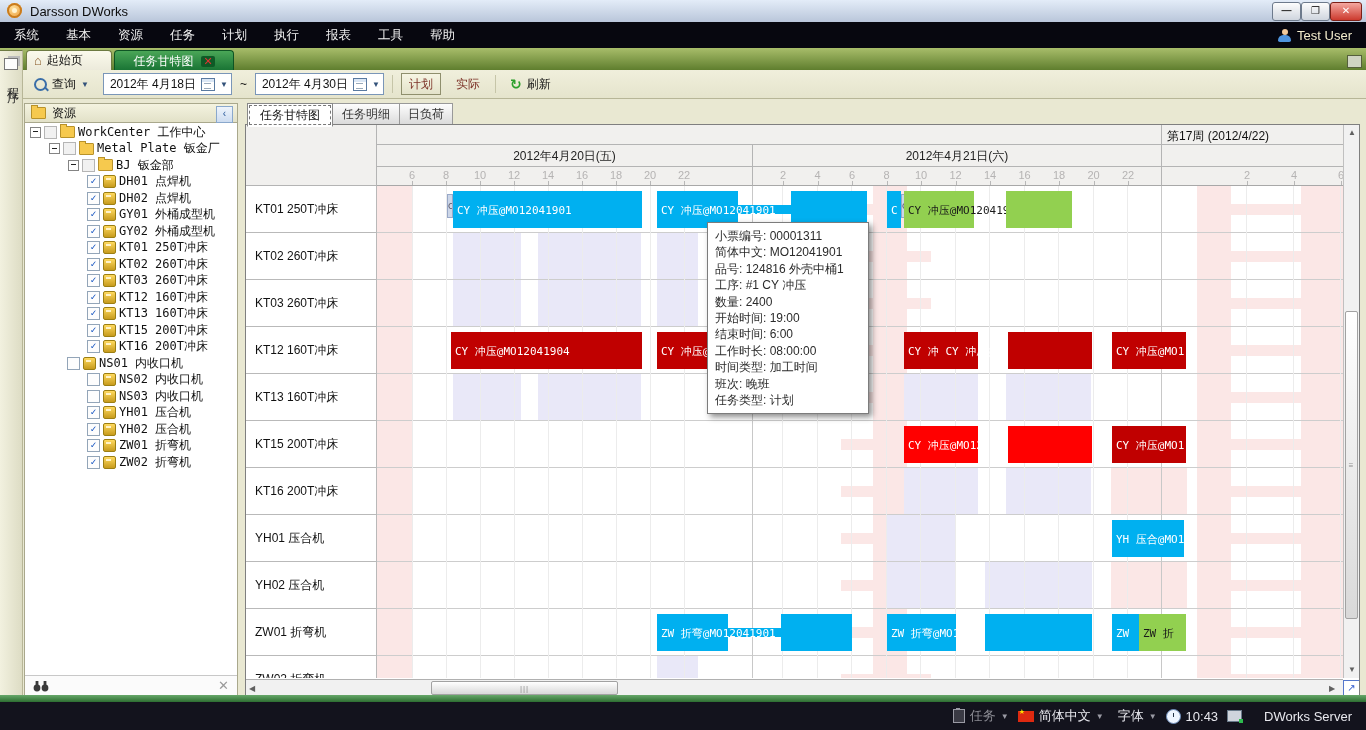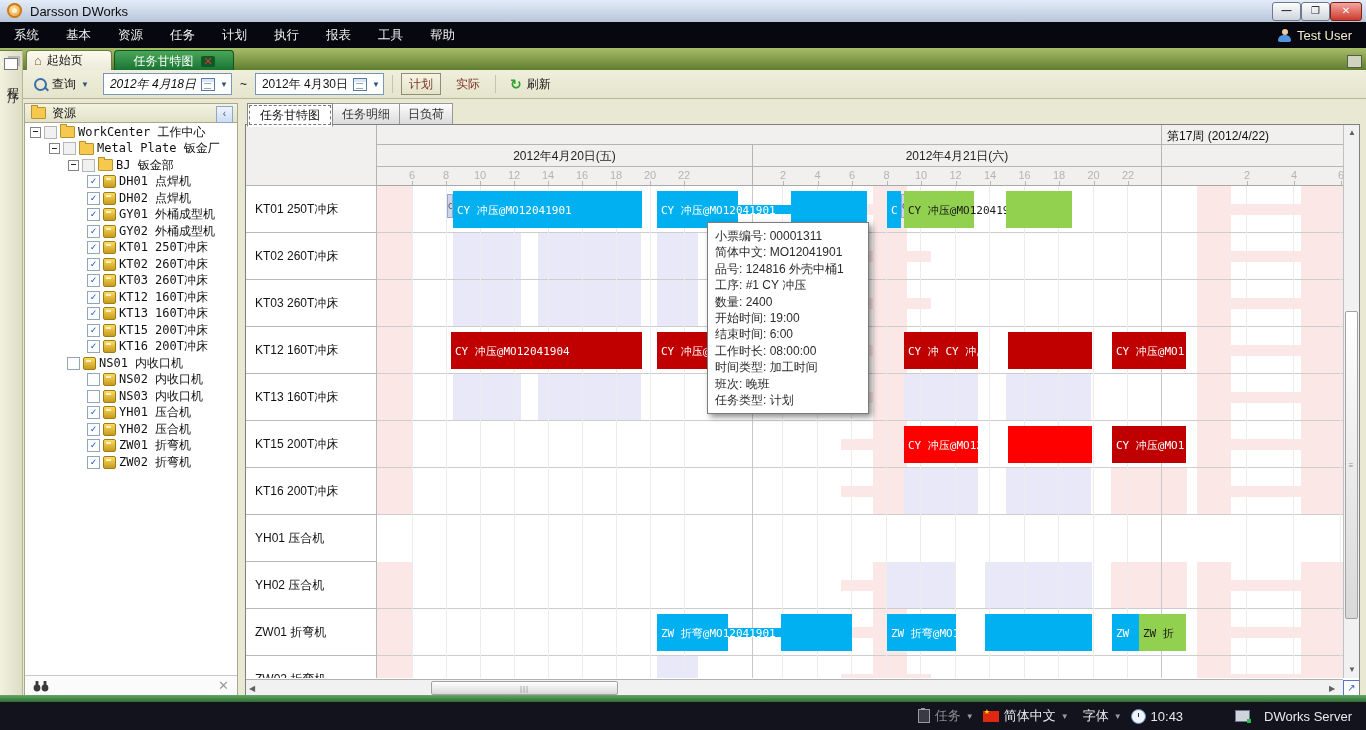--- a/index.html
+++ b/index.html
@@ -144,21 +144,21 @@
     <span class="closex">✕</span>
   </div>
   <div class="abs winlist"></div>
 
   <div class="abs toolbar">
     <div class="tbtn">
       <span class="lens"></span>
       <span>查询</span>
       <span class="caret">▼</span>
     </div>
-    <div class="datebox" style="width:118px;font-style:italic;">
+    <div class="datebox" style="width:118px;">
       <span>2012年 4月18日</span>
       <span class="calicon"></span>
       <span class="caret">▼</span>
     </div>
     <span>~</span>
     <div class="datebox" style="width:118px;">
       <span>2012年 4月30日</span>
       <span class="calicon"></span>
       <span class="caret">▼</span>
     </div>
@@ -520,20 +520,33 @@
           <div class="stripe" style="left: 627px; width: 34px; background: rgb(251, 231, 230);"></div>
           <div class="stripe half" style="left: 661px; width: 24px; background: rgb(251, 231, 230);"></div>
           <div class="stripe" style="left: 951px; width: 34px; background: rgb(251, 231, 230);"></div>
           <div class="stripe half" style="left: 985px; width: 70px; background: rgb(251, 231, 230);"></div>
           <div class="stripe" style="left: 1055px; width: 42px; background: rgb(251, 231, 230);"></div>
           <div class="stripe" style="left: 658px; width: 74px; background: rgb(233, 232, 248);"></div>
           <div class="stripe" style="left: 760px; width: 85px; background: rgb(233, 232, 248);"></div>
           <div class="stripe" style="left: 865px; width: 76px; background: rgb(251, 231, 230);"></div>
         </div>
         <div class="rowlabel" style="top: 282px;">KT16 200T冲床</div>
+        <div class="grow" style="top: 329px;">
+          <div class="stripe" style="left: 131px; width: 35px; background: rgb(251, 231, 230);"></div>
+          <div class="stripe half" style="left: 595px; width: 32px; background: rgb(251, 231, 230);"></div>
+          <div class="stripe" style="left: 627px; width: 34px; background: rgb(251, 231, 230);"></div>
+          <div class="stripe half" style="left: 661px; width: 24px; background: rgb(251, 231, 230);"></div>
+          <div class="stripe" style="left: 951px; width: 34px; background: rgb(251, 231, 230);"></div>
+          <div class="stripe half" style="left: 985px; width: 70px; background: rgb(251, 231, 230);"></div>
+          <div class="stripe" style="left: 1055px; width: 42px; background: rgb(251, 231, 230);"></div>
+          <div class="stripe" style="left: 641px; width: 69px; background: rgb(233, 232, 248);"></div>
+          <div class="bar" style="left: 866px; width: 72px; background: rgb(0, 176, 240);">
+            <span style="color: rgb(255, 255, 255);">YH 压合@MO1</span>
+          </div>
+        </div>
         <div class="rowlabel" style="top: 329px;">YH01 压合机</div>
         <div class="grow" style="top: 376px;">
           <div class="stripe" style="left: 131px; width: 35px; background: rgb(251, 231, 230);"></div>
           <div class="stripe half" style="left: 595px; width: 32px; background: rgb(251, 231, 230);"></div>
           <div class="stripe" style="left: 627px; width: 34px; background: rgb(251, 231, 230);"></div>
           <div class="stripe half" style="left: 661px; width: 24px; background: rgb(251, 231, 230);"></div>
           <div class="stripe" style="left: 951px; width: 34px; background: rgb(251, 231, 230);"></div>
           <div class="stripe half" style="left: 985px; width: 70px; background: rgb(251, 231, 230);"></div>
           <div class="stripe" style="left: 1055px; width: 42px; background: rgb(251, 231, 230);"></div>
           <div class="stripe" style="left: 641px; width: 69px; background: rgb(233, 232, 248);"></div>
@@ -625,18 +638,18 @@
       </div>
       <div style="display: flex; align-items: center; gap: 5px;">
         <div class="sicon ic-font"></div>
         <div>字体</div>
         <div class="scaret">▼</div>
       </div>
       <div style="display: flex; align-items: center; gap: 5px;">
         <div class="sicon ic-clock"></div>
         <div>10:43</div>
       </div>
-      <div style="display: flex; align-items: center; gap: 14px; margin-left: 43px;">
+      <div style="display: flex; align-items: center; gap: 22px;">
         <div class="sicon ic-srv"></div>
         <div>DWorks Server</div>
       </div>
     </div>
 </div>
 
 </body></html>

